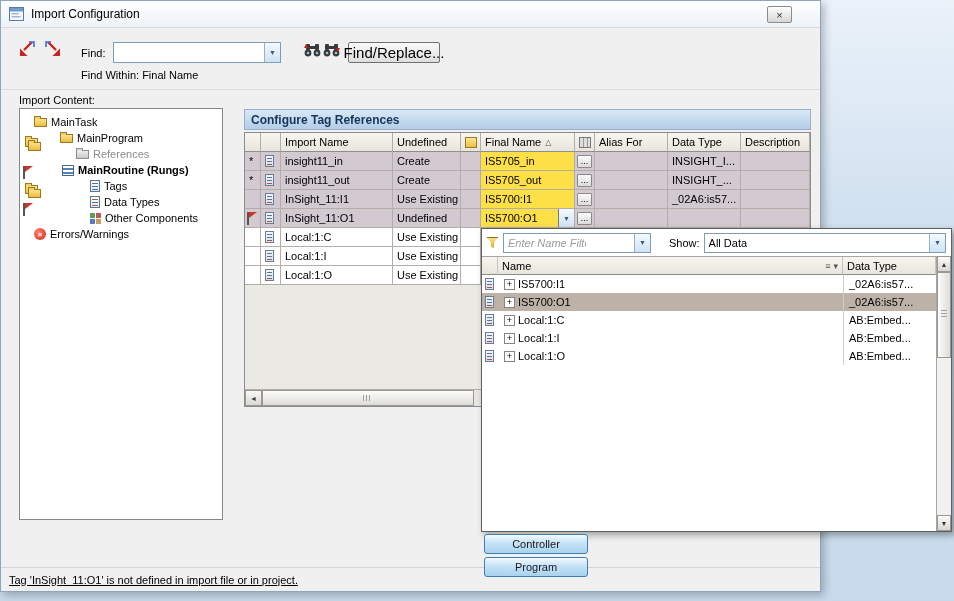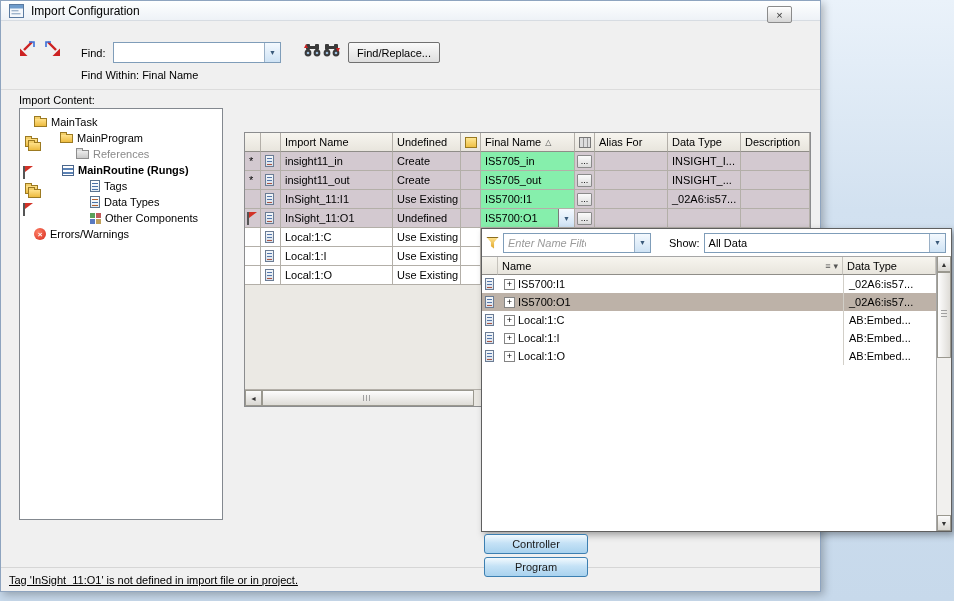--- a/index.html
+++ b/index.html
@@ -6,40 +6,40 @@
   html,body { width:954px; height:601px; }
   body {
     position:relative; overflow:hidden;
     font-family:"Liberation Sans","DejaVu Sans",sans-serif; font-size:11px; color:#000;
     background:linear-gradient(180deg,#eaf2fa 0%,#d2e1f0 35%,#c7d9eb 100%);
   }
 
   
   .dialog { position:absolute; left:0; top:0; width:821px; height:592px; background:#f0f0f0;
             border:1px solid #8ea4bf; box-shadow:3px 3px 8px rgba(0,0,0,.25); }
-  .titlebar { position:absolute; left:0; top:0; right:0; height:20px;
+  .titlebar { position:absolute; left:0; top:0; right:0; height:27px;
               background:linear-gradient(180deg,#feffff,#eef2f7); border-bottom:1px solid #d7dce2;
               display:flex; align-items:center; padding:0 8px; gap:7px; }
   .titlebar .title { font-size:12px; }
   .close-btn { position:absolute; top:5px; right:28px; width:25px; height:17px;
                border:1px solid #8b8b8b; border-radius:2px;
                background:linear-gradient(#ffffff,#d6d6d6); color:#333;
                display:flex; align-items:center; justify-content:center; font-size:11px; cursor:default; }
 
   
   .abs { position:absolute; }
   .lbl { font-size:11px; }
   .combo { background:#fff; border:1px solid #7f9db9; display:flex; align-items:center; }
   .combo input { flex:1; min-width:0; border:none; outline:none; font:inherit; padding:0 4px; background:transparent; }
   .combo .ctext { flex:1; padding:0 4px; white-space:nowrap; overflow:hidden; }
   .dd { width:16px; align-self:stretch; border-left:1px solid #9ab0c6;
         background:linear-gradient(#f4f9fe,#cfe3f5); display:flex; align-items:center; justify-content:center; }
   .dd::before { content:"▼"; font-size:7px; color:#3a5a7a; }
   .push-btn { border:1px solid #707070; border-radius:2px; background:linear-gradient(#fafafa,#dedede);
-              display:flex; align-items:center; justify-content:center; font-size:11px; }
+              display:flex; align-items:center; justify-content:center; font-size:15px; }
   .sep-line { position:absolute; left:0; right:0; top:88px; border-top:1px solid #dcdcdc; }
 
   
   .tree-panel { position:absolute; left:18px; top:107px; width:204px; height:412px;
                 background:#fff; border:1px solid #83888f; padding-top:5px; }
   .titem { height:16px; display:flex; align-items:center; gap:4px; white-space:nowrap; }
   .lvl1 { padding-left:14px; } .lvl2 { padding-left:40px; } .lvl3 { padding-left:42px; }
   .lvl4 { padding-left:56px; } .lvl5 { padding-left:70px; }
   .bold { font-weight:bold; } .dim { color:#8a8a8a; }
 
@@ -87,21 +87,21 @@
                color:#16365c; font-weight:bold; font-size:12px; display:flex; align-items:center; padding-left:6px; }
   .table-panel { position:absolute; left:243px; top:131px; width:567px; height:275px;
                  border:1px solid #8b8c8e; background:#ebe9e4; }
   .trow { display:grid; grid-template-columns:16px 20px 112px 68px 20px 94px 20px 73px 73px 1fr; height:19px; }
   .tcell { border-right:1px solid #b3afa8; border-bottom:1px solid #b3afa8; background:#fff;
            display:flex; align-items:center; padding:0 4px; overflow:hidden; white-space:nowrap; }
   .thead .tcell { background:linear-gradient(#f7f5ef,#e8e5dd); border-bottom:1px solid #8f8d88;
                   justify-content:flex-start; }
   .thead .tcell.cent { justify-content:center; padding:0 2px; }
   .shaded .tcell { background:#d3c9d0; }
-  .shaded .tcell.white { background:#86efac; }
+  .shaded .tcell.white { background:#fde047; }
   .sortmark { margin-left:4px; font-size:8px; color:#555; }
   .dots-btn { width:15px; height:13px; border:1px solid #8a8a8a; margin:0 auto;
               background:linear-gradient(#fbfbfb,#dcdcdc); border-radius:1px;
               display:flex; align-items:center; justify-content:center; font-size:9px; line-height:1; letter-spacing:0; }
   .cell-combo { padding:0; }
   .cell-combo .ctext { flex:1; padding:0 4px; overflow:hidden; }
   .cell-combo .dd { border-left:1px solid #7a7a7a; }
   .marker { font-size:11px; }
 
   
@@ -268,20 +268,21 @@
       <span class="ifolder" style="position:absolute; left:3px; top:4px;"></span>
   </div>
   <span class="abs iflag" style="left:21px; top:165px;"></span>
   <div class="abs" style="left:24px; top:184px;">
     <span class="ifolder" style="position:absolute;"></span>
       <span class="ifolder" style="position:absolute; left:3px; top:4px;"></span>
   </div>
   <span class="abs iflag" style="left:21px; top:202px;"></span>
 
   
+  <div class="ctr-title">Configure Tag References</div>
   <div class="table-panel">
 
     <div class="trow thead">
       <div class="tcell"></div>
       <div class="tcell"></div>
       <div class="tcell">Import Name</div>
       <div class="tcell">Undefined</div>
       <div class="tcell cent">
           <span class="ihdr-yellow"></span>
         </div>

